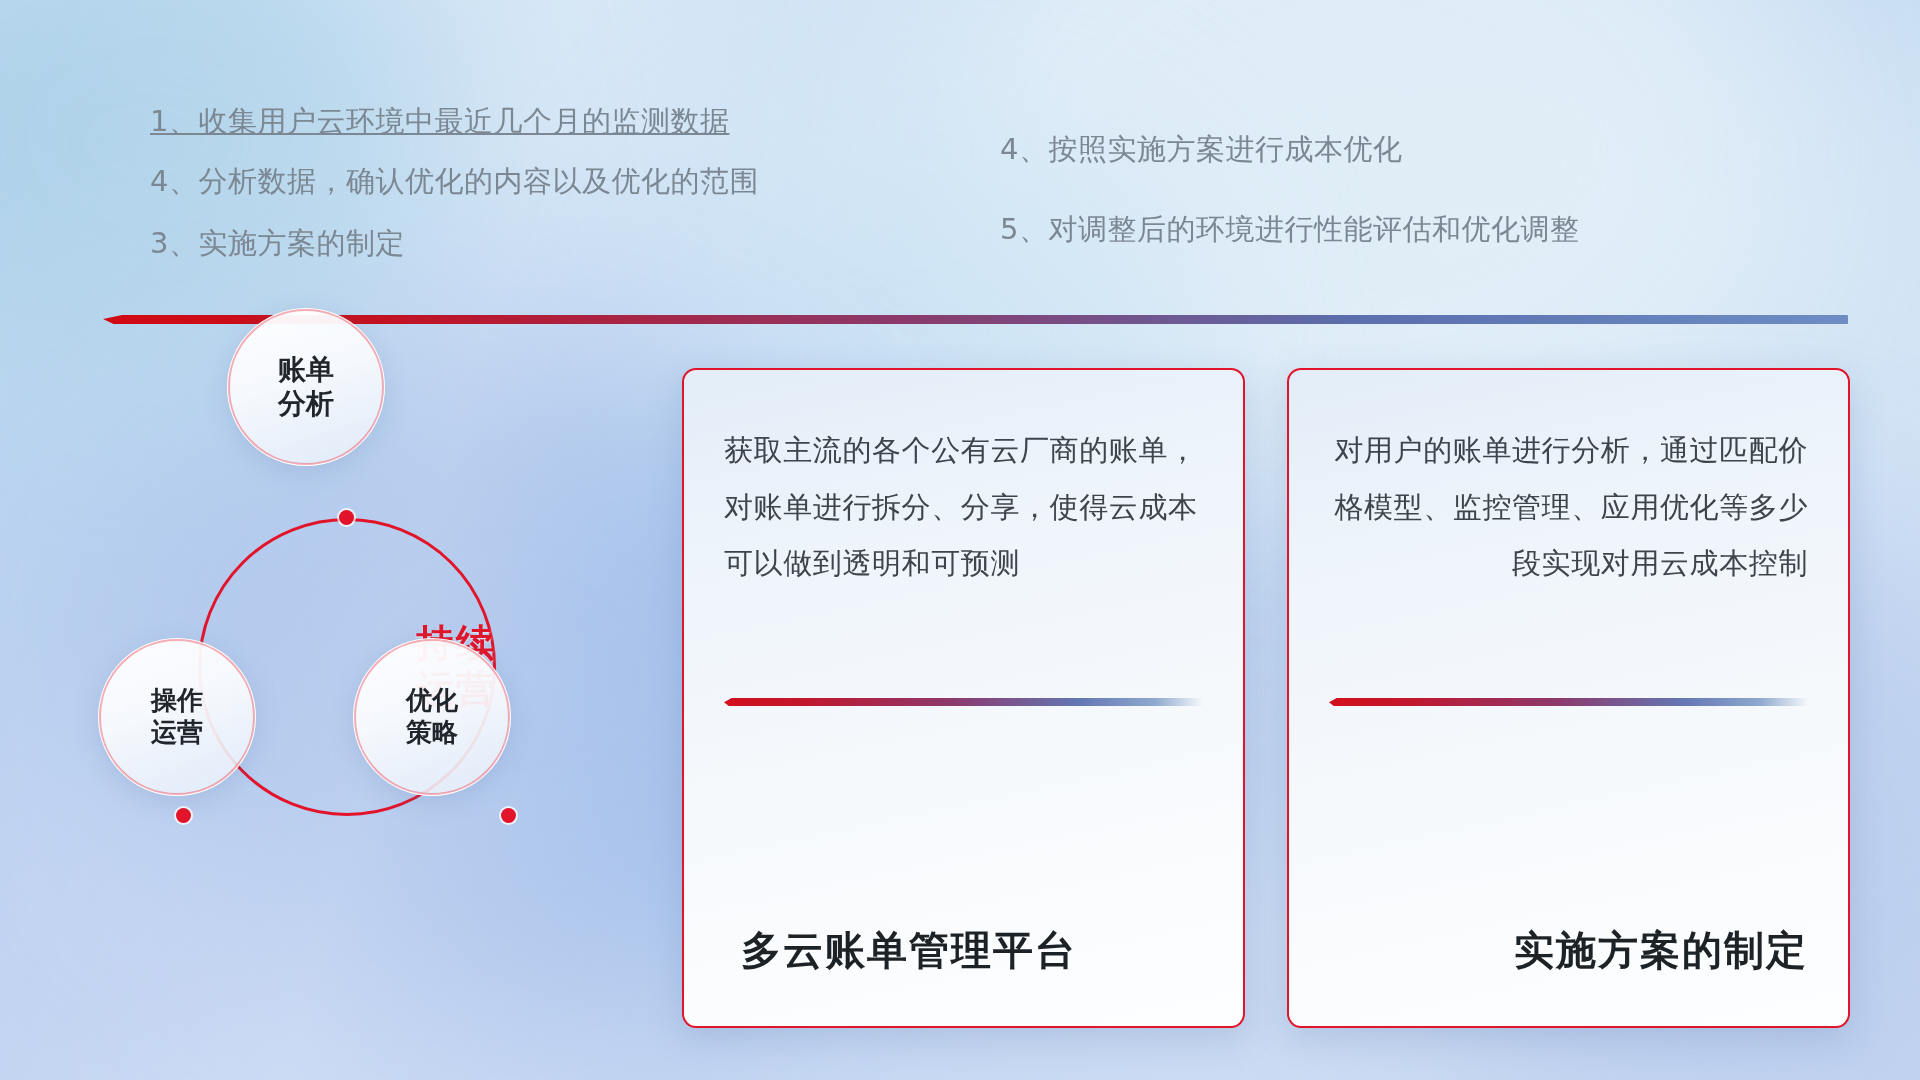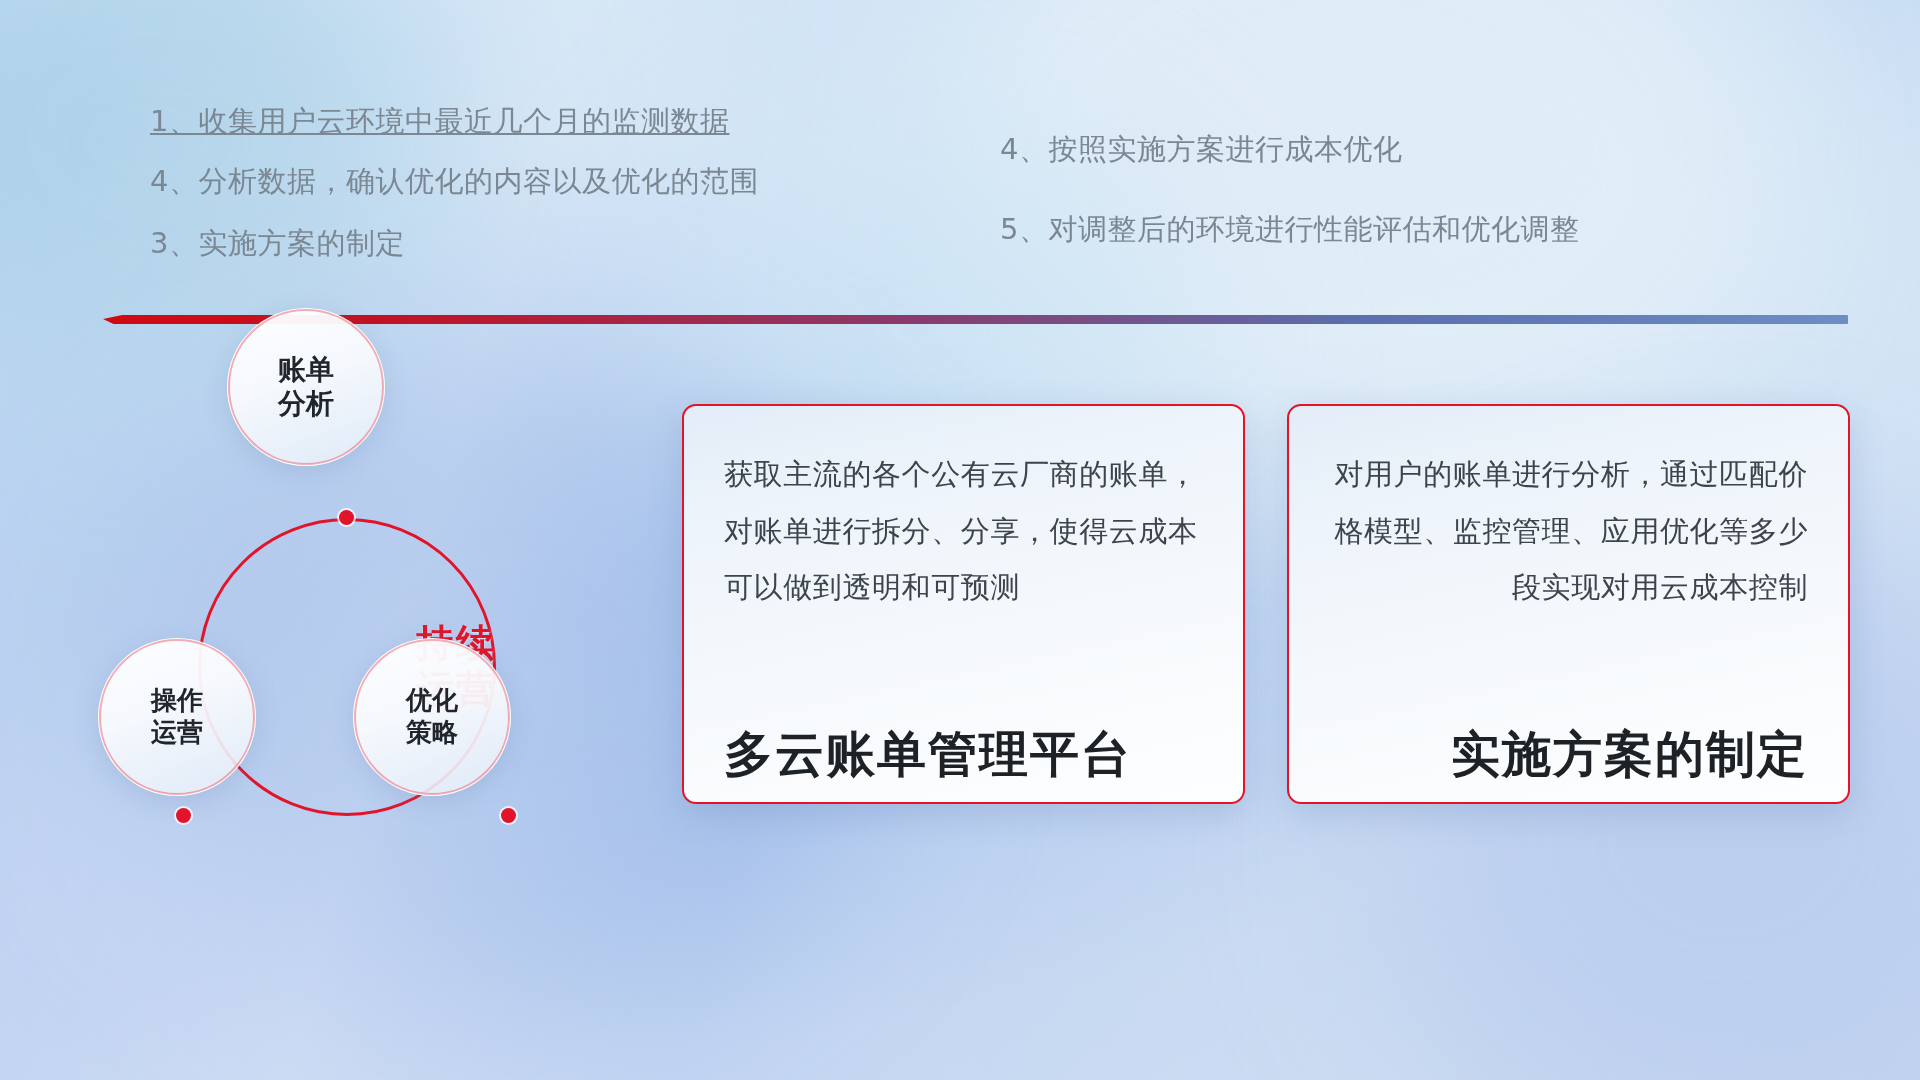--- a/index.html
+++ b/index.html
@@ -86,44 +86,45 @@
   .node{
     position:absolute;width:15px;height:15px;border-radius:50%;
     background:#e2142a;box-shadow:0 0 0 2px rgba(255,255,255,.75);
   }
   .node-top{left:239px;top:160px;}
   .node-bl{left:76px;top:458px;}
   .node-br{left:401px;top:458px;}
 
   
   .card{
-    position:absolute;top:404px;height:400px;border-radius:14px;box-sizing:border-box;
+    position:absolute;top:368px;height:660px;border-radius:14px;box-sizing:border-box;
     border:2px solid #e2142a;
     background:linear-gradient(168deg,#e3edf8 0%,#eef4fb 26%,#f6f9fc 58%,#fdfeff 100%);
     box-shadow:0 10px 34px rgba(80,115,170,.22);
-    padding:40px 40px 0 40px;
+    padding:52px 40px 0 40px;
     display:flex;flex-direction:column;
   }
   .card-a{left:682px;width:563px;}
   .card-b{left:1287px;width:563px;text-align:right;}
   .card-body{
     color:#3d444b;font-size:29px;line-height:1.95;letter-spacing:.6px;
     font-family:"DejaVu Sans","Liberation Sans",sans-serif;
     flex:0 0 auto;min-height:250px;
   }
   .card-div{
     margin-top:26px;height:8px;width:100%;
     background:linear-gradient(90deg,#d3101c 0%,#c2162c 16%,#8c3a6e 48%,#6377b4 74%,#8fa9cf 90%,rgba(190,206,228,0) 100%);
     clip-path:polygon(0 52%, 1.6% 0, 100% 0, 100% 70%, 100% 100%, 1% 100%);
     border-radius:1px;
   }
   .card-title{
     margin-top:auto;margin-bottom:48px;
-    color:#1d2226;font-size:49px;font-weight:800;letter-spacing:2px;
+    color:#1d2226;font-size:40px;font-weight:800;letter-spacing:2px;
     font-family:Liberation Serif, serif;
+    margin-left:17px;
   }
 </style>
 </head>
 <body>
 
 <div id="slide">
 
   <div class="bg-base"></div>
   <div class="bg-blob blob1"></div>
   <div class="bg-blob blob3"></div>

